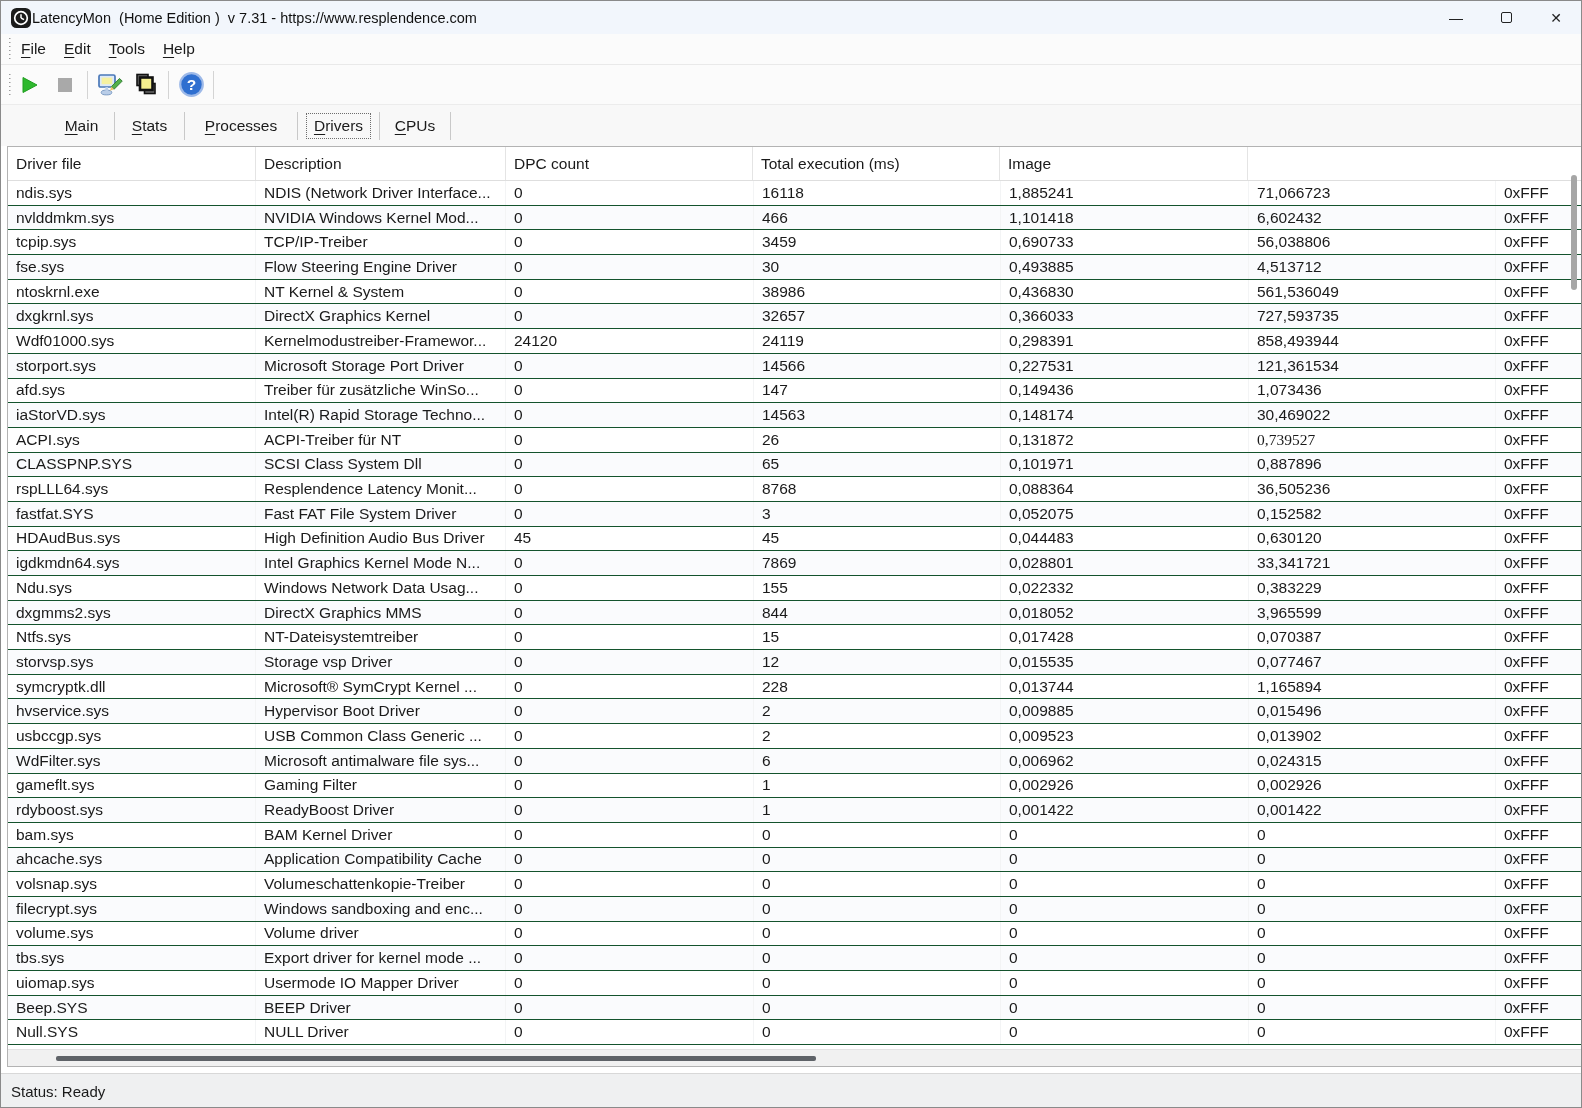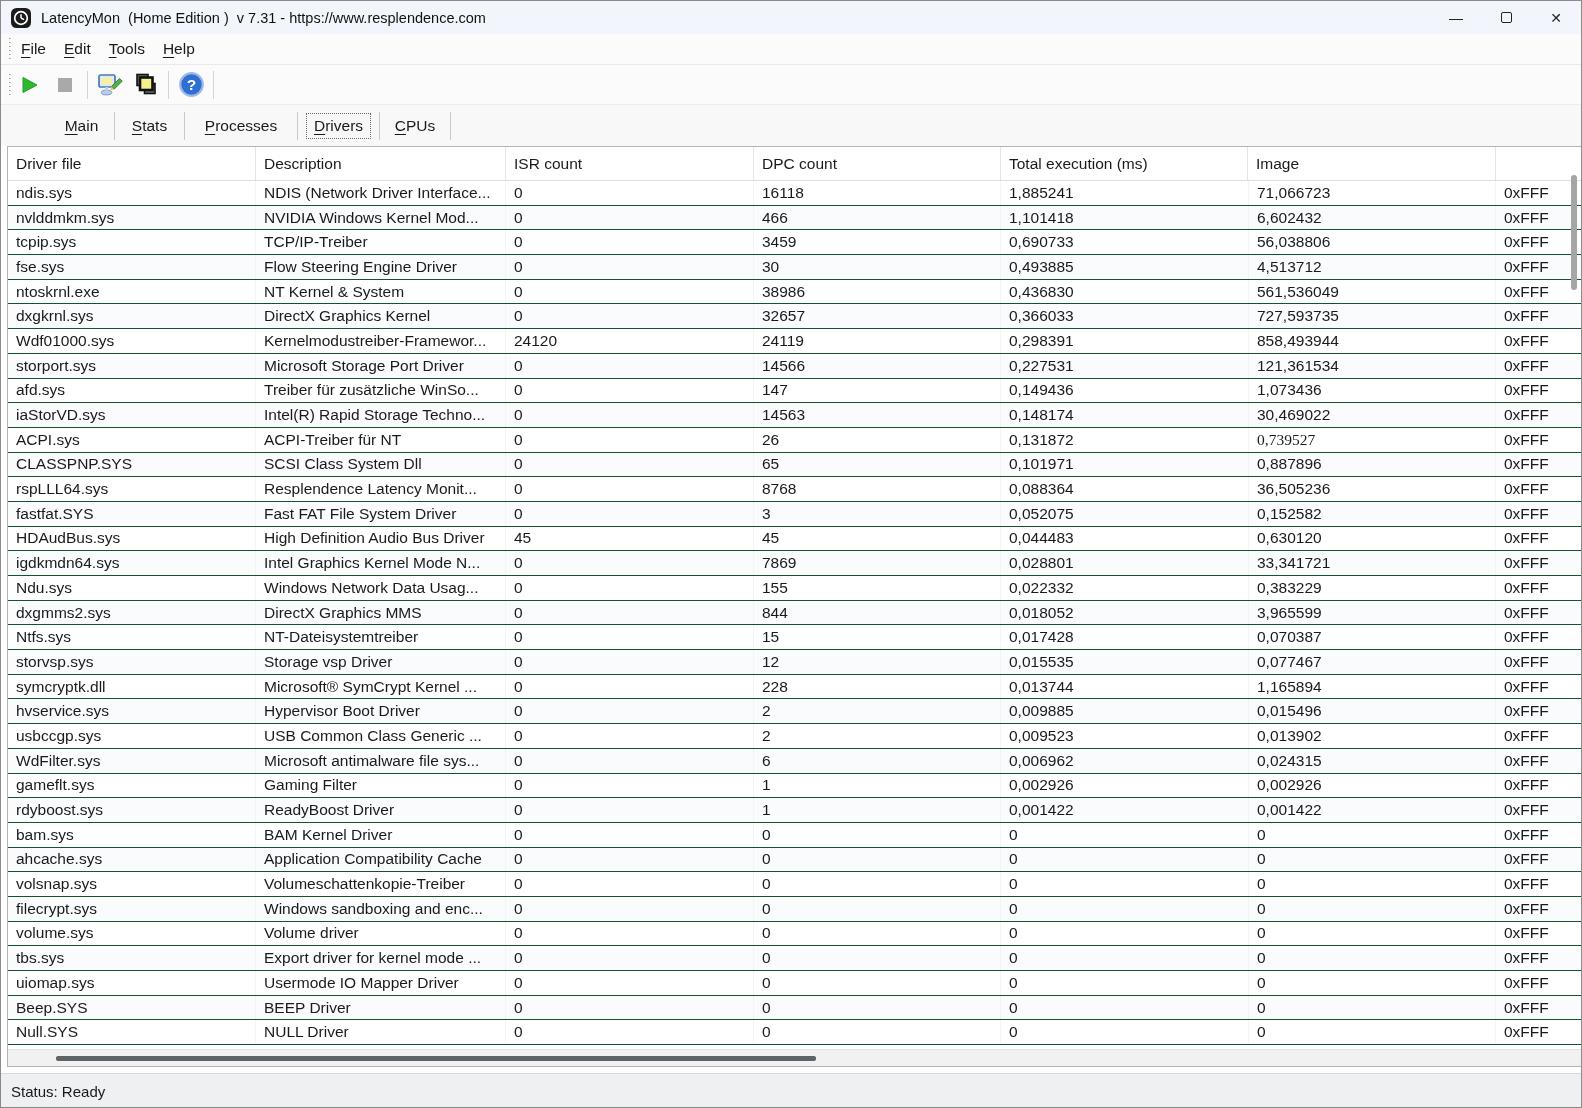--- a/index.html
+++ b/index.html
@@ -9,21 +9,21 @@
     background:#ffffff; color:#1a1a1a; position:relative;
     border:1px solid #8a8a8a;
   }
 
   
   .titlebar {
     position:absolute; left:0; top:0; width:100%; height:33px;
     background:#f2f6fc; display:flex; align-items:center;
   }
   .app-icon { margin-left:9px; width:22px; height:22px; display:inline-flex; }
-  .title-text { margin-left:9px; font-size:14.5px; color:#111; white-space:pre; }
+  .title-text { font-size:14.5px; color:#111; white-space:pre; }
   .win-controls { position:absolute; right:0; top:0; height:33px; display:flex; }
   .win-btn { width:50px; height:33px; display:flex; align-items:center; justify-content:center;
              font-size:14px; color:#222; }
   .max-shape { width:11px; height:11px; border:1.3px solid #222; border-radius:2px; }
 
   
   .menubar {
     position:absolute; left:0; top:33px; width:100%; height:31px;
     background:#fbfbfb; border-bottom:1px solid #e9e9e9;
     display:flex; align-items:center; font-size:15.5px;
@@ -187,21 +187,20 @@
     </div>
     <div class="tab">
       <span class="tab-inner"><span class="accel">C</span>PUs</span>
     </div>
   </div>
 
 <div class="listview">
   <div class="lv-header">
       <div class="hcell" style="width: 248px;">Driver file</div>
       <div class="hcell" style="width: 250px;">Description</div>
-      <div class="hcell" style="width: 248px;">ISR count</div>
       <div class="hcell" style="width: 247px;">DPC count</div>
       <div class="hcell" style="width: 247px;">Total execution (ms)</div>
       <div class="hcell" style="width: 248px;">Image</div>
     </div>
   <div class="lv-body">
       <div class="row">
         <div class="cell" style="width: 248px;">ndis.sys</div>
         <div class="cell" style="width: 250px;">NDIS (Network Driver Interface...</div>
         <div class="cell" style="width: 248px;">0</div>
         <div class="cell" style="width: 247px;">16118</div>

